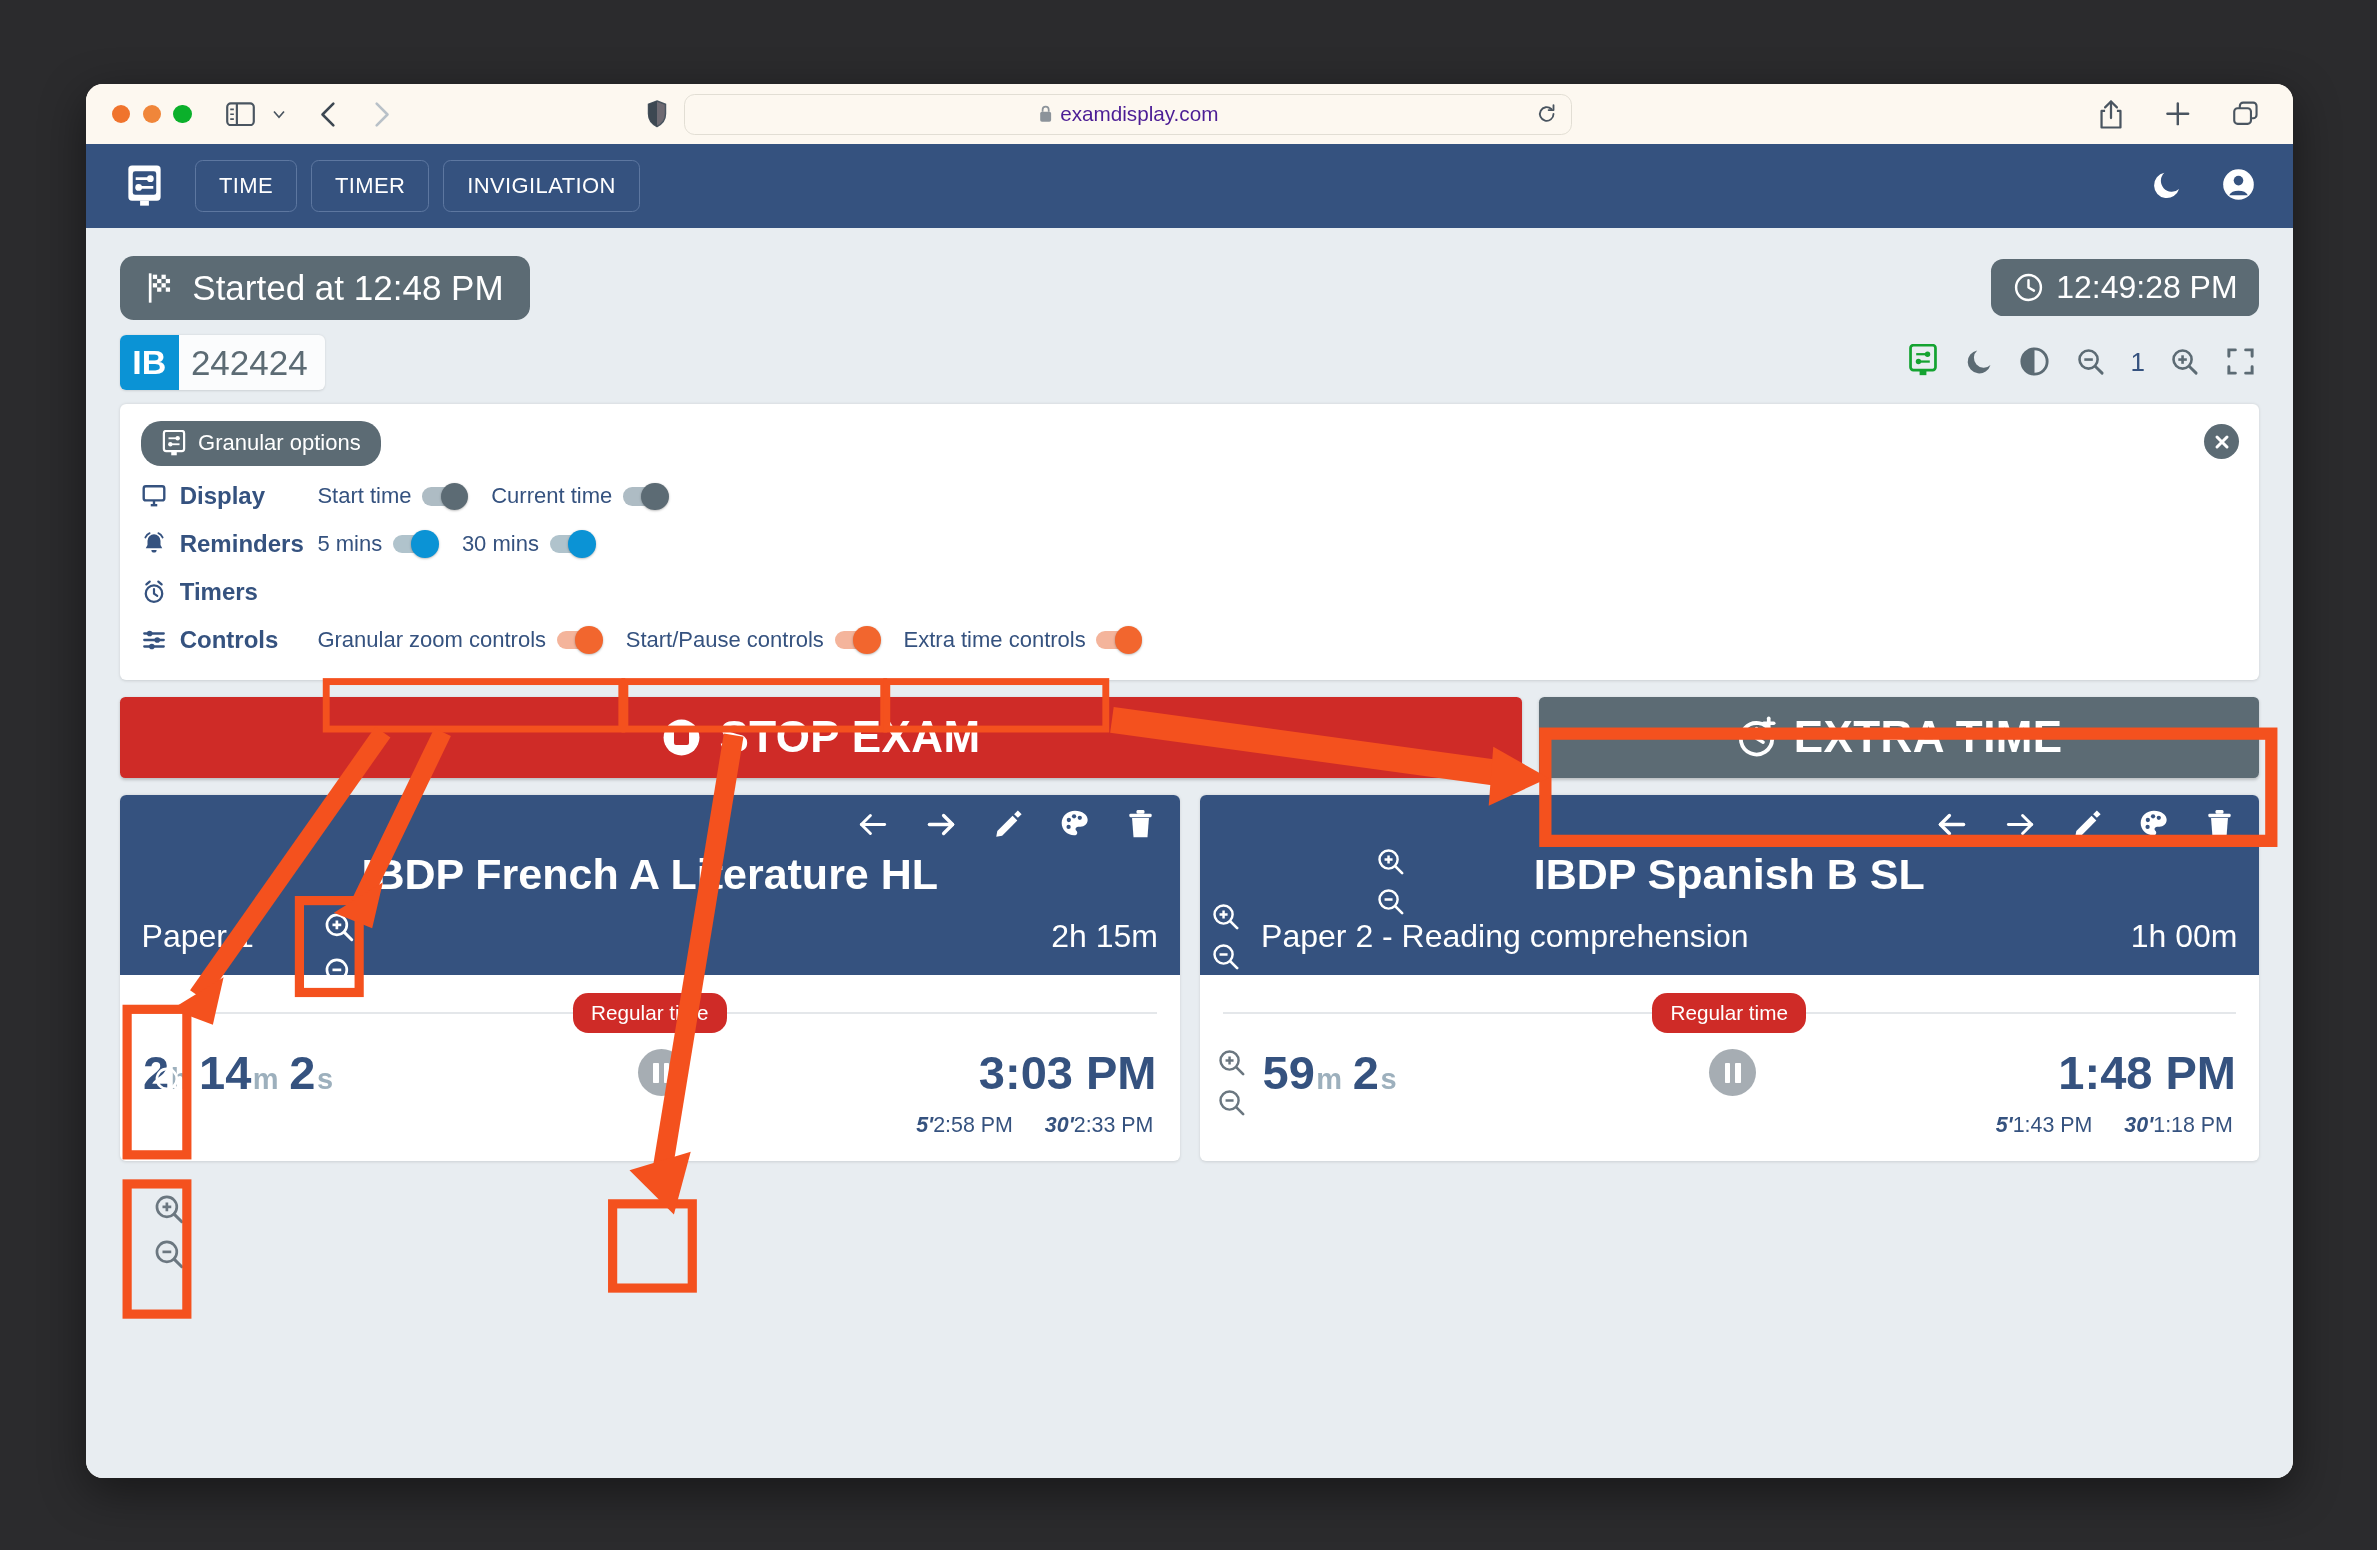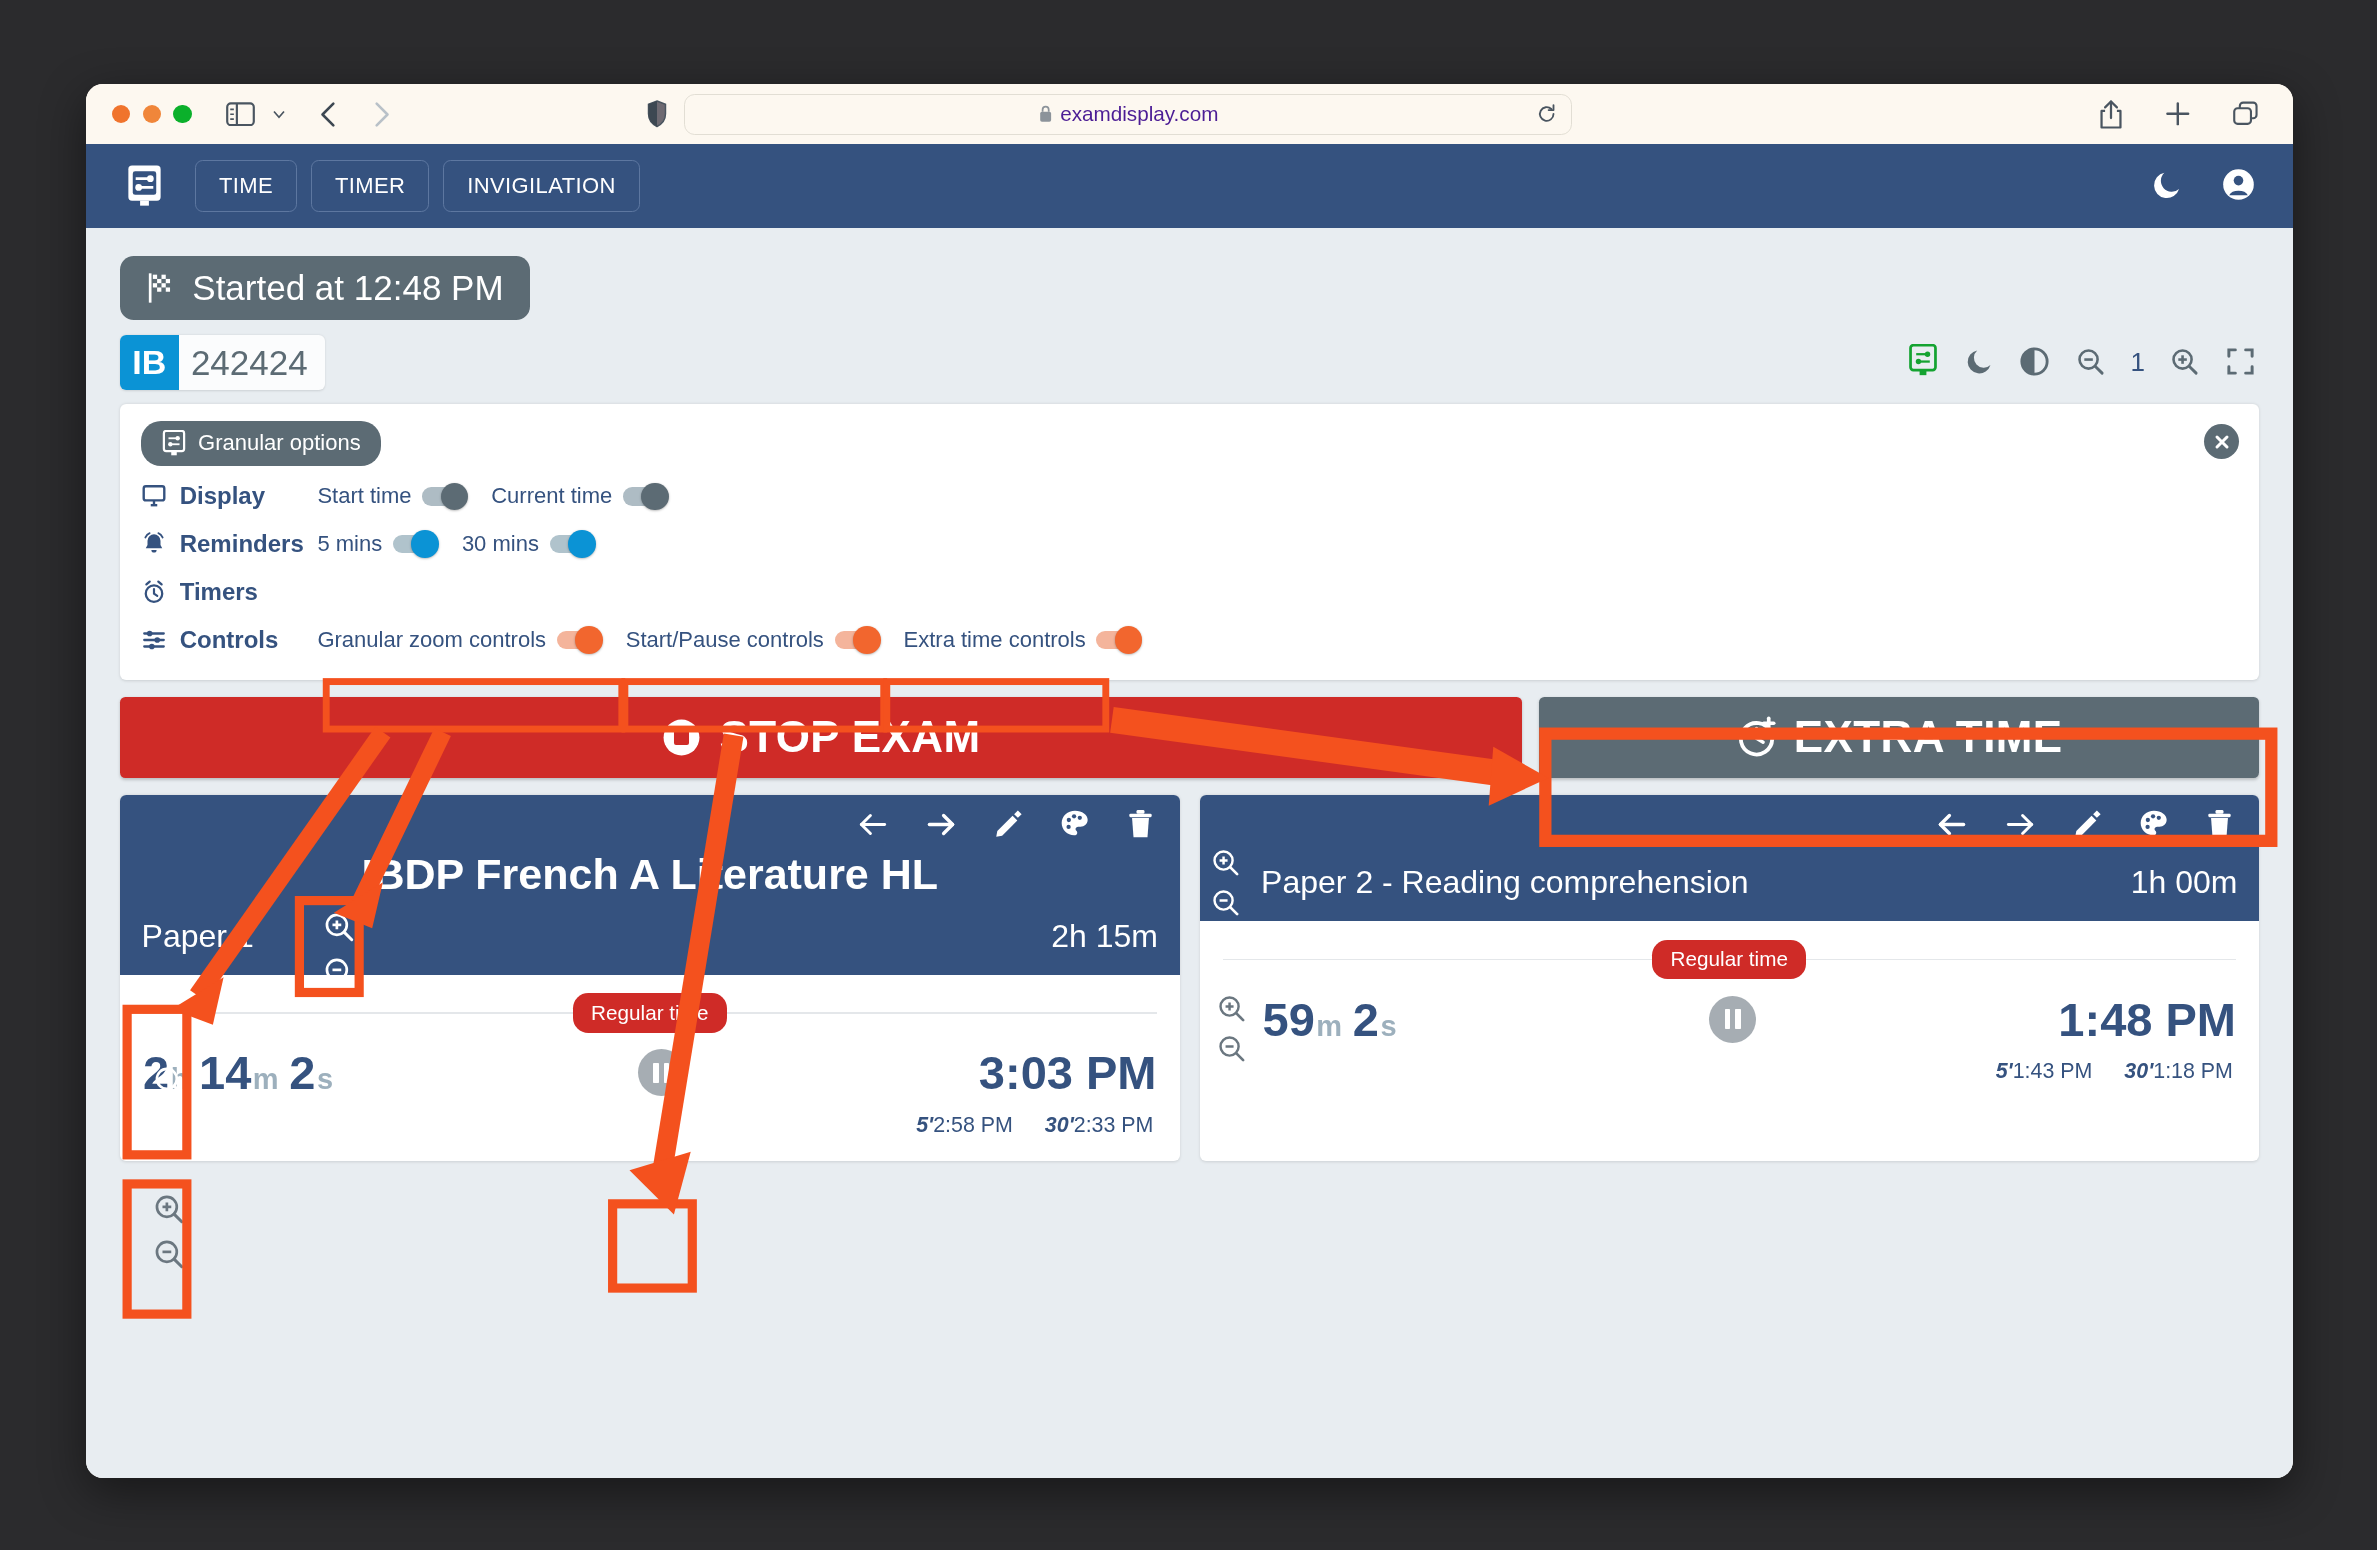--- a/index.html
+++ b/index.html
@@ -432,20 +432,27 @@
                 <rect x="7.7" y="5.2" width="3.2" height="3.2"></rect>
                 <rect x="14.2" y="5.2" width="3.2" height="3.2"></rect>
                 <rect x="4.5" y="8.4" width="3.2" height="3.2"></rect>
                 <rect x="11" y="8.4" width="3.2" height="3.2"></rect>
                 <rect x="7.7" y="11.6" width="3.2" height="3.2"></rect>
                 <rect x="14.2" y="11.6" width="3.2" height="3.2"></rect>
               </g>
             </svg>
           <span>Started at 12:48 PM</span>
         </div>
+        <div id="current-time-badge">
+          <svg width="31" height="31" viewBox="0 0 24 24">
+              <circle cx="12" cy="12" r="9.6" fill="none" stroke="#fff" stroke-width="1.9"></circle>
+              <polyline points="12,6.4 12,12 16.2,14.4" fill="none" stroke="#fff" stroke-width="1.9" stroke-linecap="round" stroke-linejoin="round"></polyline>
+            </svg>
+          <span>12:49:28 PM</span>
+        </div>
       </div>
 
       <div id="session-row">
         <div id="session-chip">
           <div id="session-code">IB</div>
           <div id="session-number">242424</div>
         </div>
 
         <div id="viewer-controls">
           <div>
@@ -745,20 +752,36 @@
                     <circle cx="7.2" cy="14.2" r="1.6" fill="#35527f"></circle>
                   </svg>
               </div>
               <div>
                 <svg width="29" height="32" viewBox="0 0 22 24">
                     <rect x="2.5" y="4.2" width="17" height="2.6" rx="1" fill="#fff"></rect>
                     <rect x="8" y="1.4" width="6" height="2.8" rx="1" fill="#fff"></rect>
                     <path d="M4.6 7.4 H17.4 L16.3 22 H5.7 Z" fill="#fff"></path>
                   </svg>
               </div>
+            </div>
+            <div class="card-title">
+              <span class="zoom-pair" style="left:158px; top:-4.6px;">
+                <svg width="31" height="31" viewBox="0 0 24 24">
+                    <circle cx="10.5" cy="10.5" r="7" fill="none" stroke="#fff" stroke-width="1.9"></circle>
+                    <line x1="15.6" y1="15.6" x2="21" y2="21" stroke="#fff" stroke-width="2.1" stroke-linecap="round"></line>
+                    <line x1="7.4" y1="10.5" x2="13.6" y2="10.5" stroke="#fff" stroke-width="1.9"></line>
+                    <line x1="10.5" y1="7.4" x2="10.5" y2="13.6" stroke="#fff" stroke-width="1.9"></line>
+                  </svg>
+                <svg width="31" height="31" viewBox="0 0 24 24">
+                    <circle cx="10.5" cy="10.5" r="7" fill="none" stroke="#fff" stroke-width="1.9"></circle>
+                    <line x1="15.6" y1="15.6" x2="21" y2="21" stroke="#fff" stroke-width="2.1" stroke-linecap="round"></line>
+                    <line x1="7.4" y1="10.5" x2="13.6" y2="10.5" stroke="#fff" stroke-width="1.9"></line>
+                  </svg>
+              </span>
+              <span>IBDP Spanish B SL</span>
             </div>
             <div class="card-sub">
               <span class="zoom-pair" style="left:-6.1px; top:-17px;">
                 <svg width="31" height="31" viewBox="0 0 24 24">
                     <circle cx="10.5" cy="10.5" r="7" fill="none" stroke="#fff" stroke-width="1.9"></circle>
                     <line x1="15.6" y1="15.6" x2="21" y2="21" stroke="#fff" stroke-width="2.1" stroke-linecap="round"></line>
                     <line x1="7.4" y1="10.5" x2="13.6" y2="10.5" stroke="#fff" stroke-width="1.9"></line>
                     <line x1="10.5" y1="7.4" x2="10.5" y2="13.6" stroke="#fff" stroke-width="1.9"></line>
                   </svg>
                 <svg width="31" height="31" viewBox="0 0 24 24">

